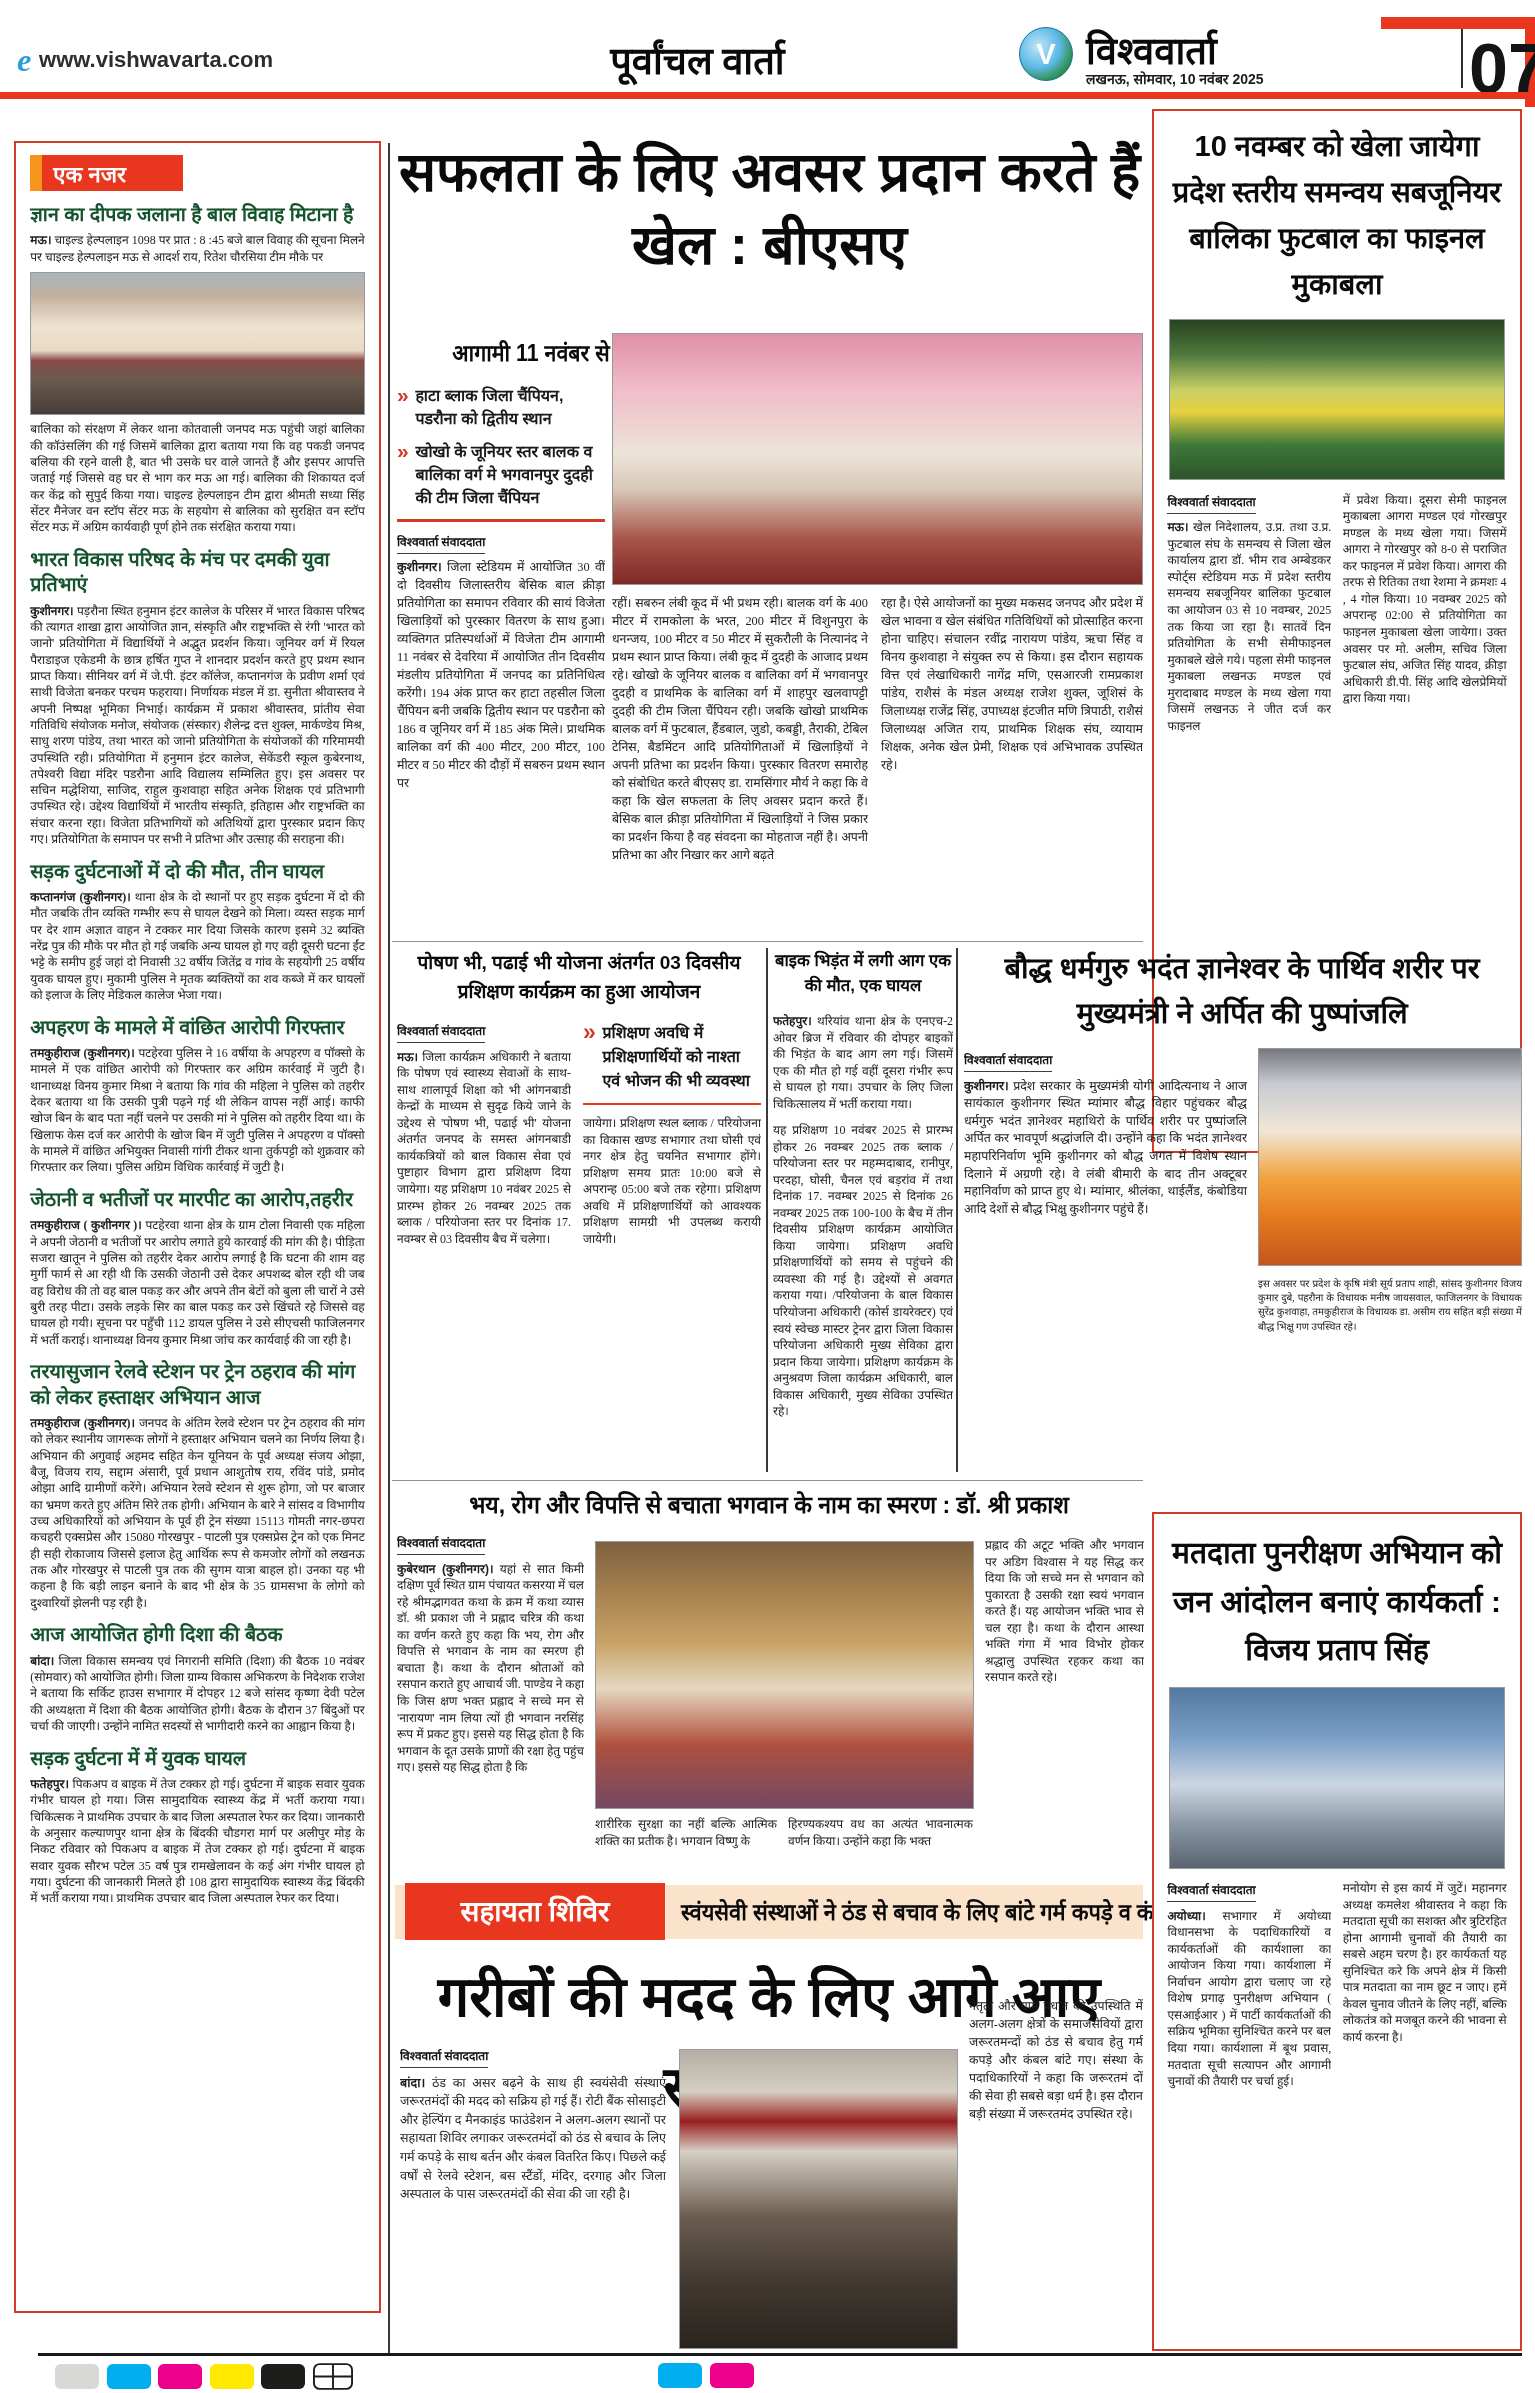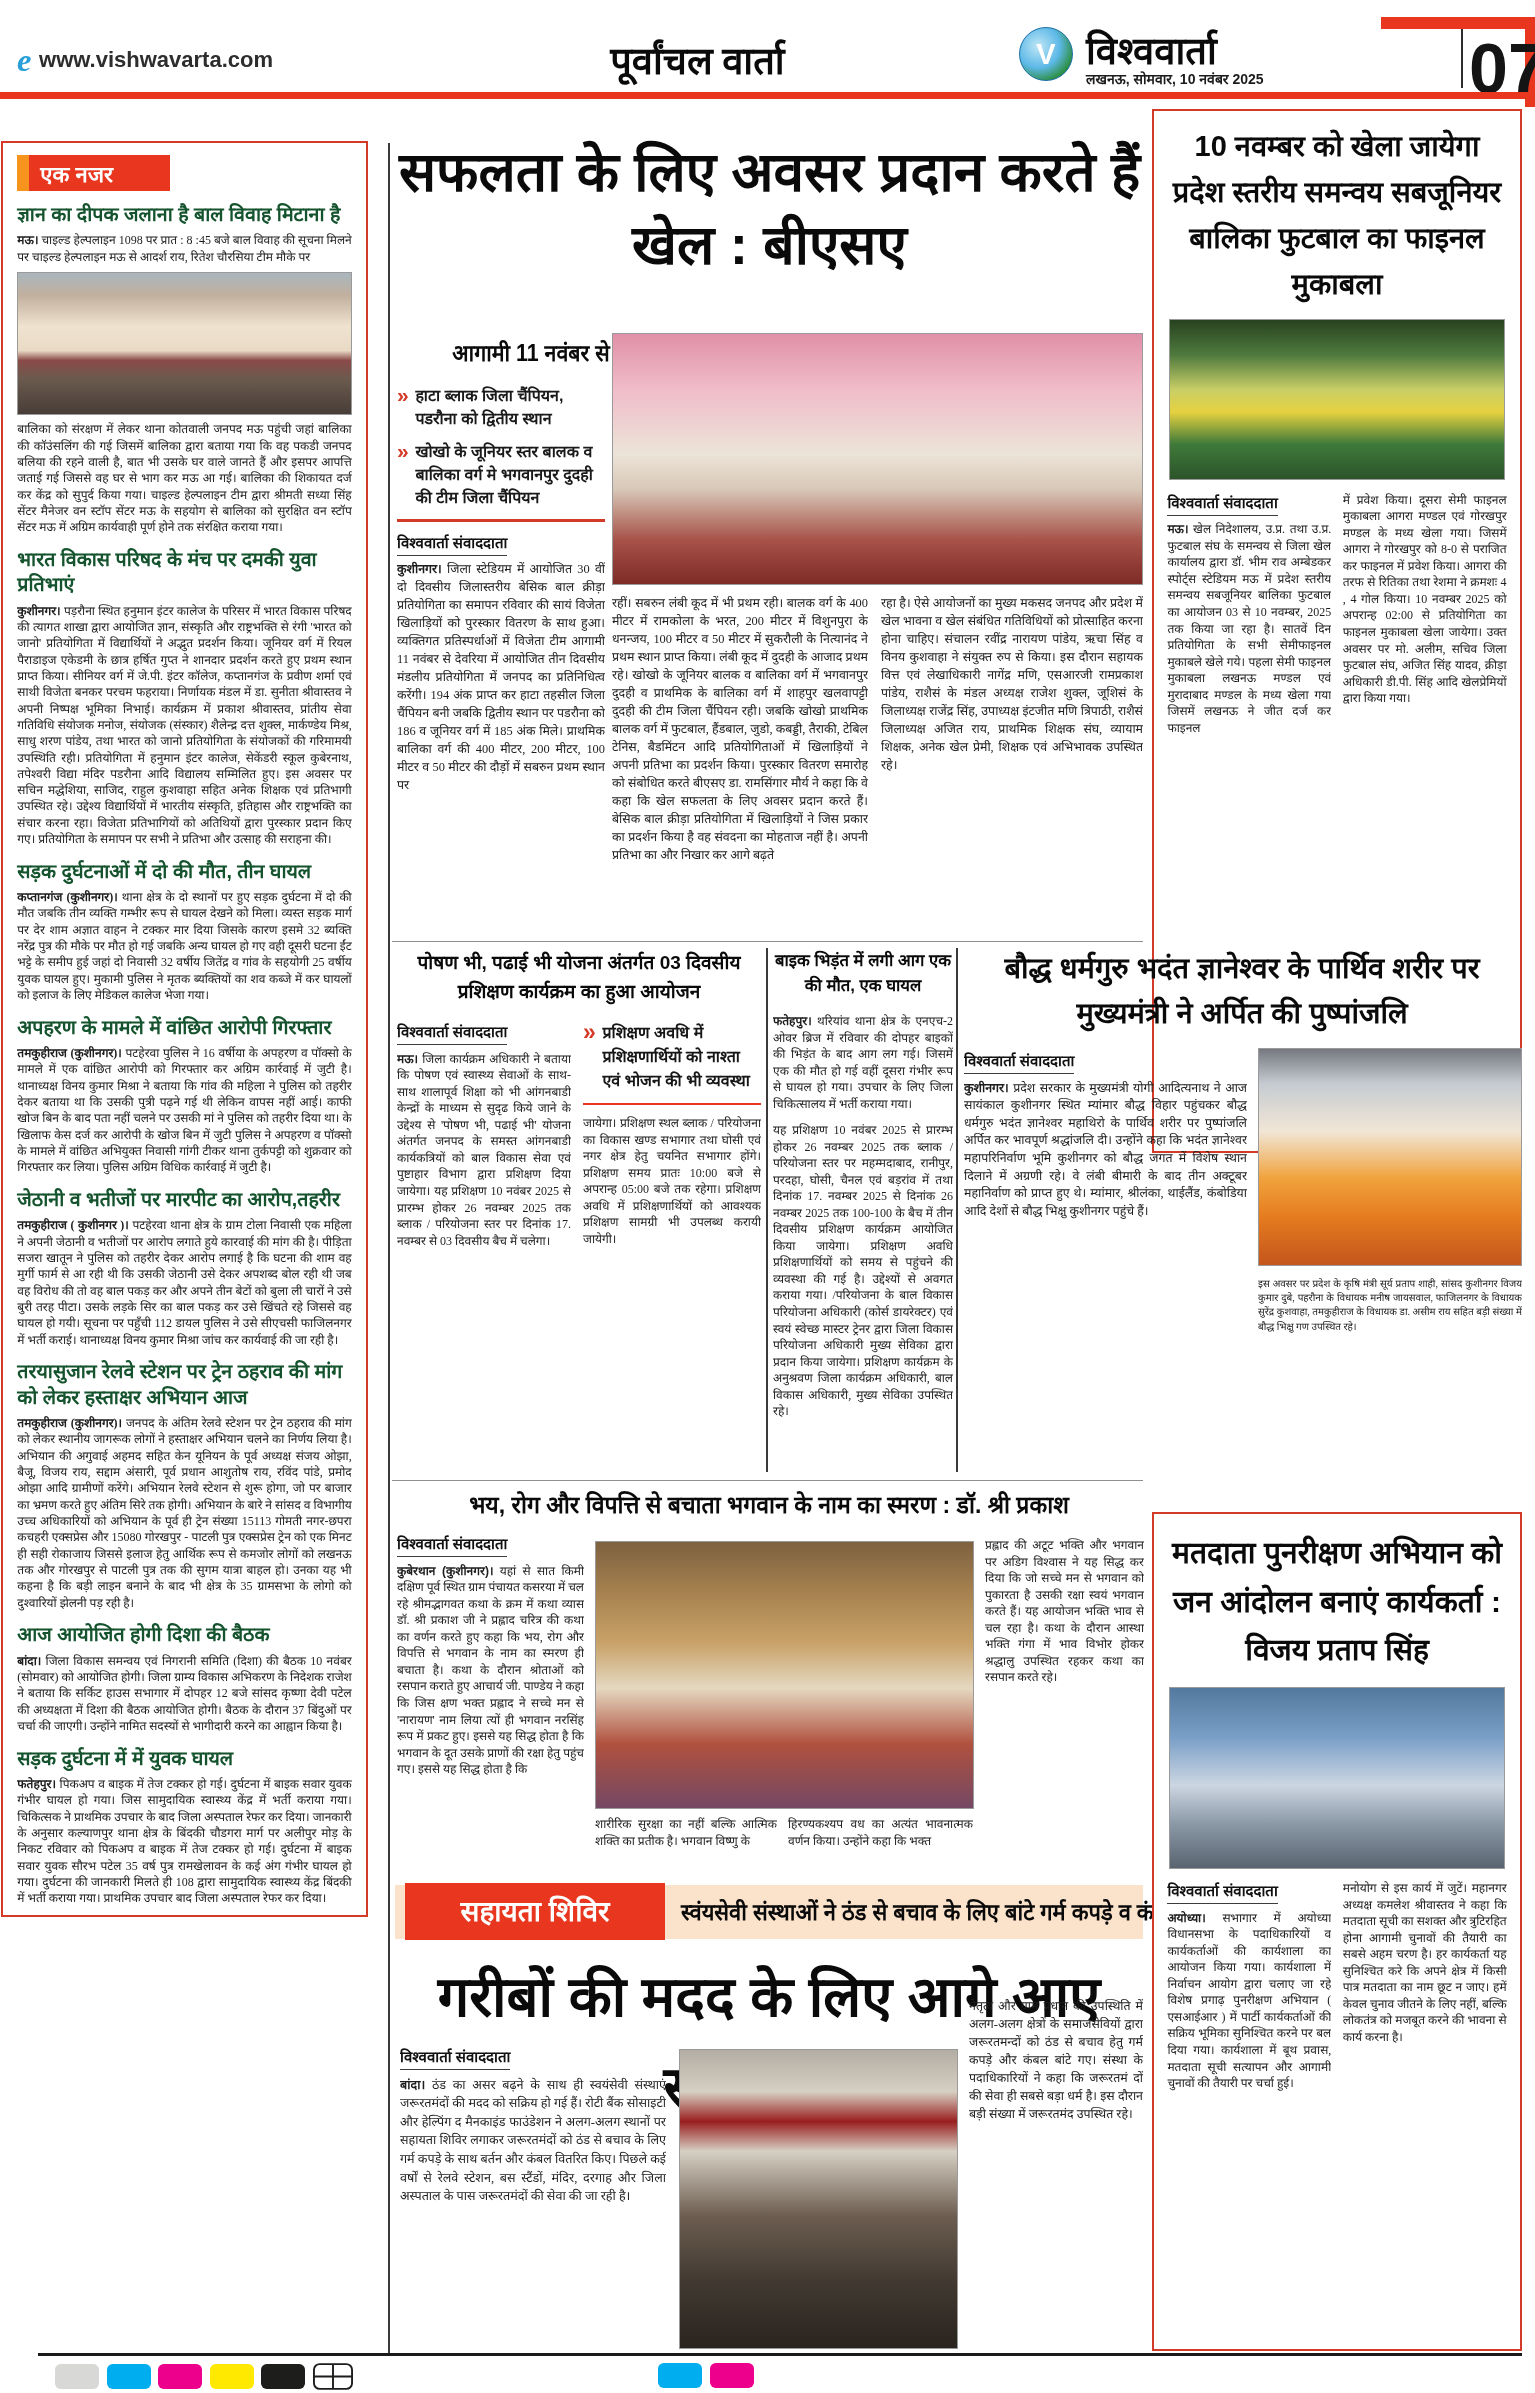--- a/index.html
+++ b/index.html
@@ -3,21 +3,21 @@
 <meta charset="utf-8">
 <style>
 *{margin:0;padding:0;box-sizing:border-box}
 html,body{width:1535px;height:2394px}
 body{position:relative;background:#fff;font-family:"Liberation Serif",serif;color:#141414;overflow:hidden}
 .abs{position:absolute}
 .hl{font-family:"Liberation Sans",sans-serif;font-weight:bold;color:#0a0a0a}
 .center{text-align:center}
 .bt{font-size:12px;line-height:1.38;text-align:justify;color:#1d1d1d;overflow:hidden}
 .bt b{font-family:"Liberation Sans",sans-serif}
-.byline{font-family:"Liberation Sans",sans-serif;font-weight:bold;font-size:15px;border-bottom:1.5px solid #3c3c3c;padding-bottom:2.9px;margin-bottom:5.7px;display:inline-block;color:#111}
+.byline{font-family:"Liberation Sans",sans-serif;font-weight:bold;font-size:12px;border-bottom:1.5px solid #3c3c3c;padding-bottom:2.9px;margin-bottom:5.7px;display:inline-block;color:#111}
 .redbox{position:absolute;border:2.9px solid #d43a28;background:#fff;overflow:hidden}
 .photo{background-size:cover;border:1px solid #9a9a9a}
 .vrule{position:absolute;width:1.9px;background:#3a3a3a}
 .hrule{position:absolute;height:1.4px;background:#8f8f8f}
 .badge{font-family:"Liberation Sans",sans-serif;font-weight:bold;color:#fff}
 .bullet-item{display:flex;gap:6.7px;margin-bottom:9.6px;font-weight:bold;font-size:16px;line-height:1.45;font-family:"Liberation Sans",sans-serif;color:#1a1a1a}
 .bullet-item .bg{color:#d43a28;font-size:21px;line-height:1;font-weight:bold}
 .lb-title{font-family:"Liberation Sans",sans-serif;font-weight:bold;font-size:19.6px;line-height:1.3;color:#14532d;margin:11.5px 0 4.8px}
 .lb-body{font-size:12px;line-height:1.36;text-align:justify;color:#1d1d1d}
 .clamp{display:-webkit-box;-webkit-box-orient:vertical;overflow:hidden}
@@ -48,21 +48,21 @@
   </div>
 <div class="abs" style="left:1086px;top:23px;font-weight:bold;font-size:38px;color:#0a0a0a">विश्ववार्ता</div>
 <div class="abs hl" style="left:1086px;top:69px;font-size:14px;color:#1c1c1c">लखनऊ,  सोमवार, 10 नवंबर 2025</div>
 
 <div class="abs" style="left:1461px;top:27px;width:1.9px;height:61px;background:#2e2e2e"></div>
 <div class="abs" style="left:1381px;top:17px;width:154px;height:12.4px;background:#e8361f"></div>
 <div class="abs" style="left:1525px;top:17px;width:10.5px;height:90px;background:#e8361f"></div>
 <div class="abs hl" style="left:1469px;top:29px;font-size:70px;color:#141414">07</div>
 <div class="abs" style="left:0;top:92px;width:1535px;height:6.7px;background:#e8361f"></div>
 
-<div class="redbox" style="left:1px;top:141px;width:367px;height:1776px;padding:11.5px 14.3px">
+<div class="redbox" style="left:14px;top:141px;width:367px;height:2172px;padding:11.5px 14.3px">
   <div class="badge" style="width:153px;height:36px;background:linear-gradient(90deg,#f7941d 0 12.4px,#e8361f 12.4px);display:flex;align-items:center;padding-left:23px;font-size:22px">
       <span>एक नजर</span>
     </div>
 
   <div class="lb-title">ज्ञान का दीपक जलाना है बाल विवाह मिटाना है</div>
   <p class="lb-body clamp c2"><b>मऊ।</b> <span>चाइल्ड हेल्पलाइन 1098 पर प्रात : 8 :45 बजे बाल विवाह की सूचना मिलने पर चाइल्ड हेल्पलाइन मऊ से आदर्श राय, रितेश चौरसिया टीम मौके पर</span></p>
   <div class="photo ph-helpline" style="height:143px;margin:6.7px 0"></div>
   <p class="lb-body clamp c9">बालिका को संरक्षण में लेकर थाना कोतवाली जनपद मऊ पहुंची जहां बालिका की कॉउंसलिंग की गई जिसमें बालिका द्वारा बताया गया कि वह पकडी जनपद बलिया की रहने वाली है, बात भी उसके घर वाले जानते हैं और इसपर आपत्ति जताई गई जिससे वह घर से भाग कर मऊ आ गई। बालिका की शिकायत दर्ज कर केंद्र को सुपुर्द किया गया। चाइल्ड हेल्पलाइन टीम द्वारा श्रीमती सध्या सिंह सेंटर मैनेजर वन स्टॉप सेंटर मऊ के सहयोग से बालिका को सुरक्षित वन स्टॉप सेंटर मऊ में अग्रिम कार्यवाही पूर्ण होने तक संरक्षित कराया गया।</p>
 
   <div class="lb-title">भारत विकास परिषद के मंच पर दमकी युवा प्रतिभाएं</div>

